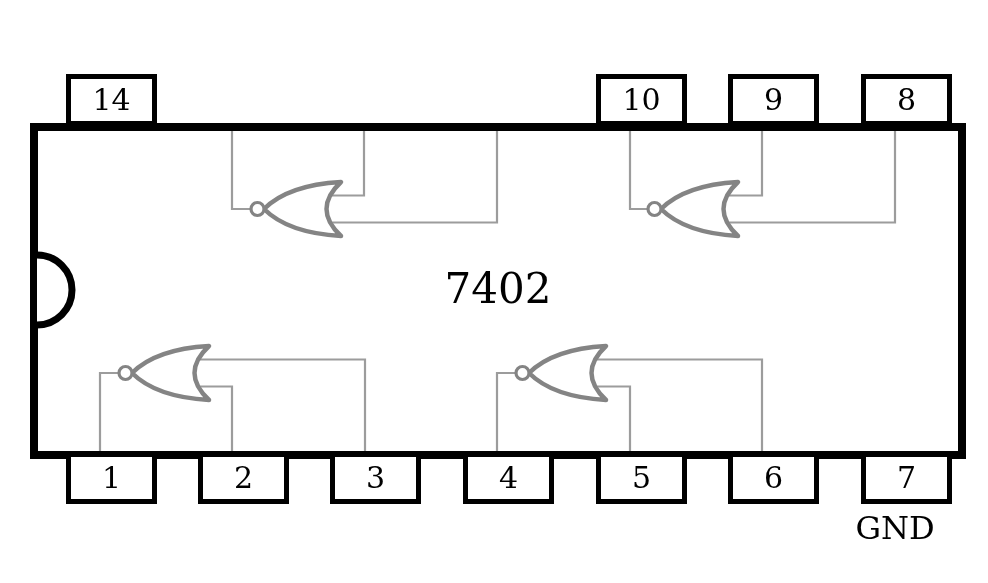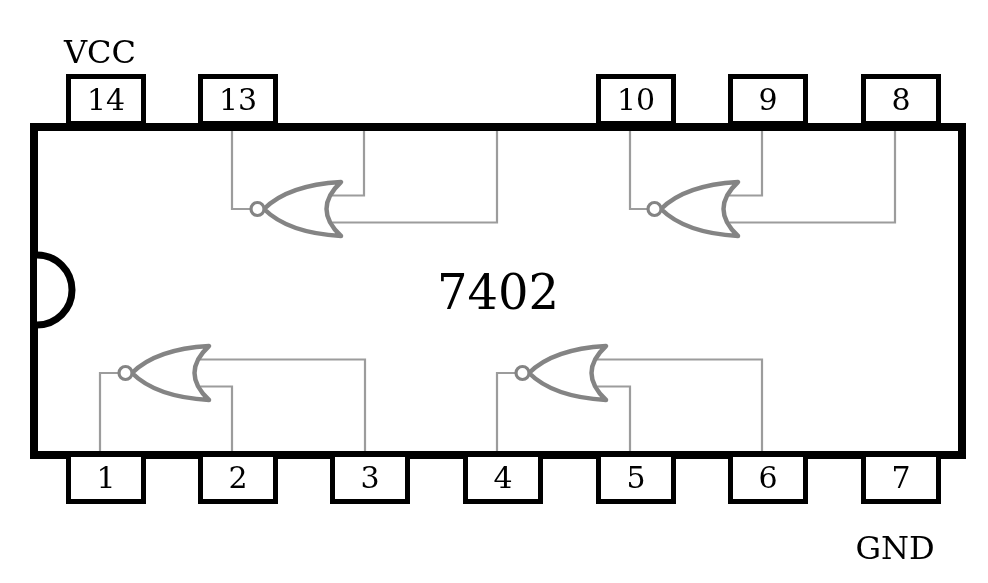--- a/index.html
+++ b/index.html
@@ -21,47 +21,47 @@
     background: #ffffff;
   }
   svg.artwork {
     position: absolute;
     left: 0; top: 0;
     width: 988px; height: 583px;
     pointer-events: none;
   }
   .pin {
     position: absolute;
-    width: 80px; height: 52px;
+    width: 91px; height: 52px;
     border: 5px solid #000000;
     box-sizing: border-box;
     background: #ffffff;
     display: flex;
     align-items: center;
     justify-content: center;
     font-size: 30px;
     line-height: 1;
   }
   .pin.top    { top: 74px; }
   .pin.bottom { top: 452px; }
   .rail-label {
     position: absolute;
     width: 84px;
     text-align: center;
     font-size: 32px;
     line-height: 1;
   }
   .rail-label.vcc { left: 58px;  top: 36px; }
-  .rail-label.gnd { left: 853px; top: 532px; }
+  .rail-label.gnd { left: 853px; top: 512px; }
   .part-number {
     position: absolute;
     left: 418px; top: 268px;
     width: 160px;
     text-align: center;
-    font-size: 48px;
+    font-size: 42px;
     line-height: 1;
   }
 </style>
 </head>
 <body>
 
 <div id="canvas">
 
   <div class="chip-body"></div>
 
@@ -95,30 +95,28 @@
       <circle cx="257.5" cy="209" r="6.5" stroke-width="3.2"></circle>
       <circle cx="654.5" cy="209" r="6.5" stroke-width="3.2"></circle>
       <circle cx="125.5" cy="373" r="6.5" stroke-width="3.2"></circle>
       <circle cx="522.5" cy="373" r="6.5" stroke-width="3.2"></circle>
     </g>
 
     <path d="M 37 255 A 35 35 0 0 1 37 325" fill="#ffffff" stroke="#000000" stroke-width="7"></path>
   </svg>
 
   <div class="pin top" style="left:66px">14</div>
-  <div class="pin top" style="left:198px">13</div>
   <div class="pin top" style="left:596px">10</div>
   <div class="pin top" style="left:728px">9</div>
   <div class="pin top" style="left:861px">8</div>
 
   <div class="pin bottom" style="left:66px">1</div>
   <div class="pin bottom" style="left:198px">2</div>
   <div class="pin bottom" style="left:330px">3</div>
   <div class="pin bottom" style="left:463px">4</div>
   <div class="pin bottom" style="left:596px">5</div>
   <div class="pin bottom" style="left:728px">6</div>
   <div class="pin bottom" style="left:861px">7</div>
 
-  <div class="rail-label vcc">VCC</div>
   <div class="rail-label gnd">GND</div>
   <div class="part-number">7402</div>
 
 </div>
 
 </body></html>

